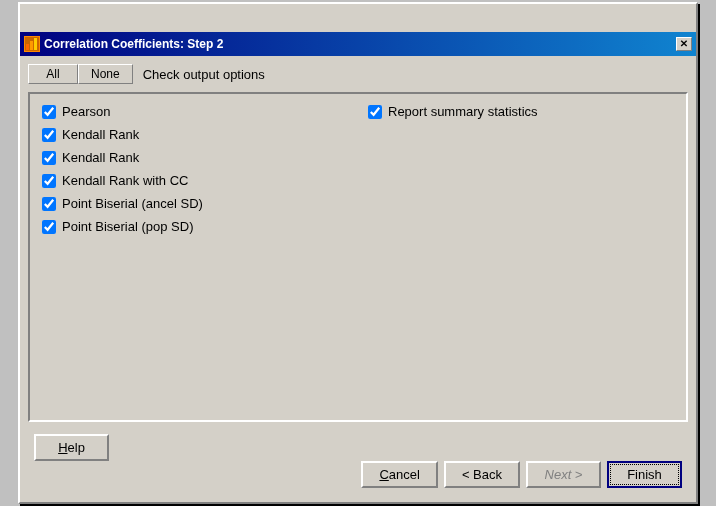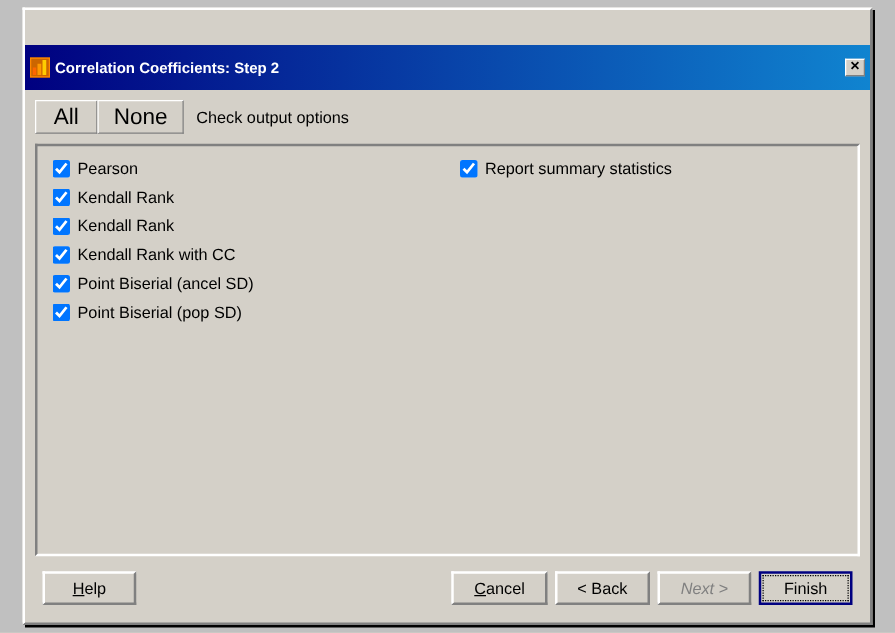--- a/index.html
+++ b/index.html
@@ -28,21 +28,21 @@
       box-shadow: 2px 2px 0 #000;
     }
 
     .title-bar {
       background: linear-gradient(to right, #000080, #1084d0);
       color: white;
       padding: 3px 4px;
       display: flex;
       align-items: center;
       justify-content: space-between;
-      height: 36px;
+      height: 24px;
       margin-top: 28px;
     }
 
     .title-bar-left {
       display: flex;
       align-items: center;
       gap: 4px;
     }
 
     .title-icon {
@@ -93,21 +93,21 @@
 
     .btn-classic {
       padding: 2px 12px;
       background: #d4d0c8;
       border: 1px solid;
       border-top-color: #ffffff;
       border-left-color: #ffffff;
       border-right-color: #808080;
       border-bottom-color: #808080;
       cursor: pointer;
-      font-size: 18px;
+      font-size: 12px;
       min-width: 50px;
       font-family: inherit;
     }
 
     .toolbar-label {
       font-size: 13px;
       margin-left: 10px;
       color: #000;
     }
 
@@ -152,29 +152,31 @@
 
     .checkbox-label {
       color: #000;
       font-size: 13px;
     }
 
     .footer-buttons {
       display: flex;
       justify-content: space-between;
       padding: 4px 6px 6px 6px;
+      flex-direction: column;
     }
 
     .footer-left {
       display: flex;
     }
 
     .footer-right {
       display: flex;
       gap: 6px;
+      justify-content: flex-end;
     }
 
     .btn-footer {
       padding: 4px 16px;
       background: #d4d0c8;
       border: 2px solid;
       border-top-color: #ffffff;
       border-left-color: #ffffff;
       border-right-color: #808080;
       border-bottom-color: #808080;

